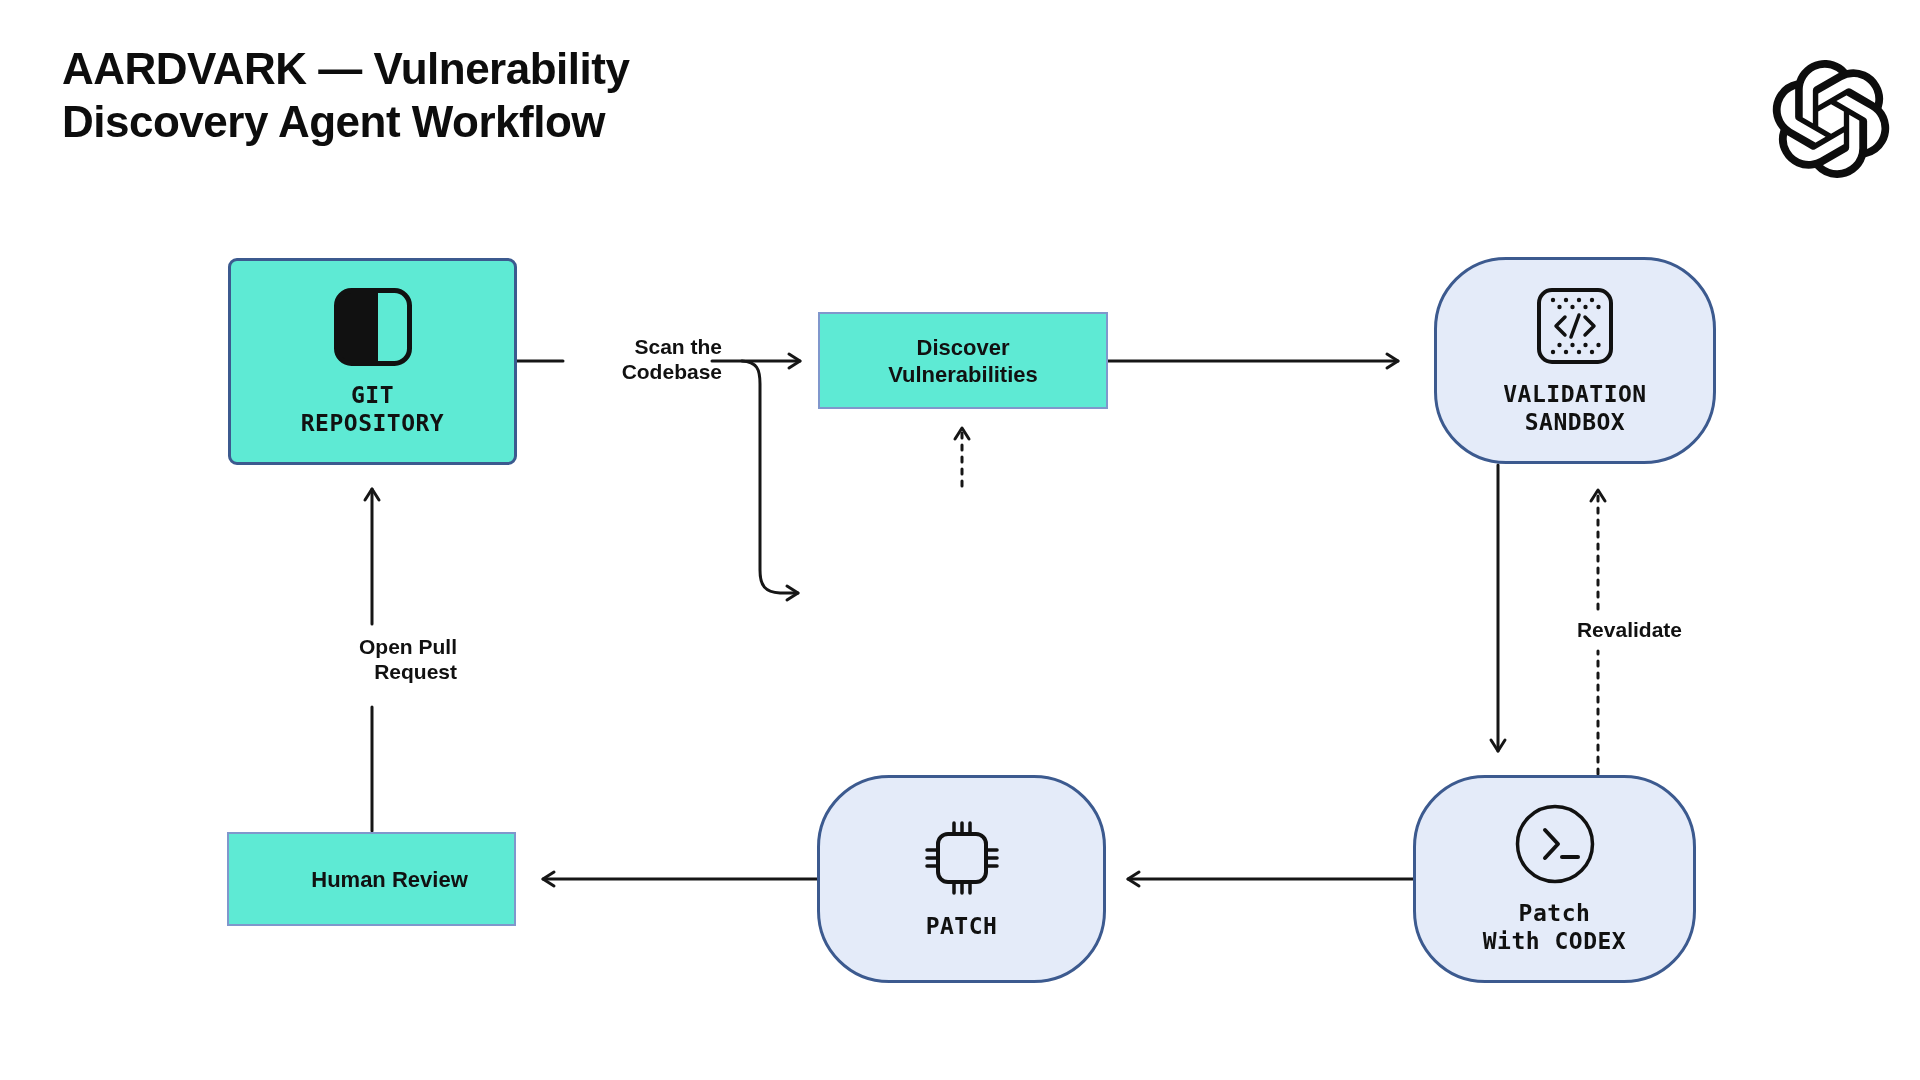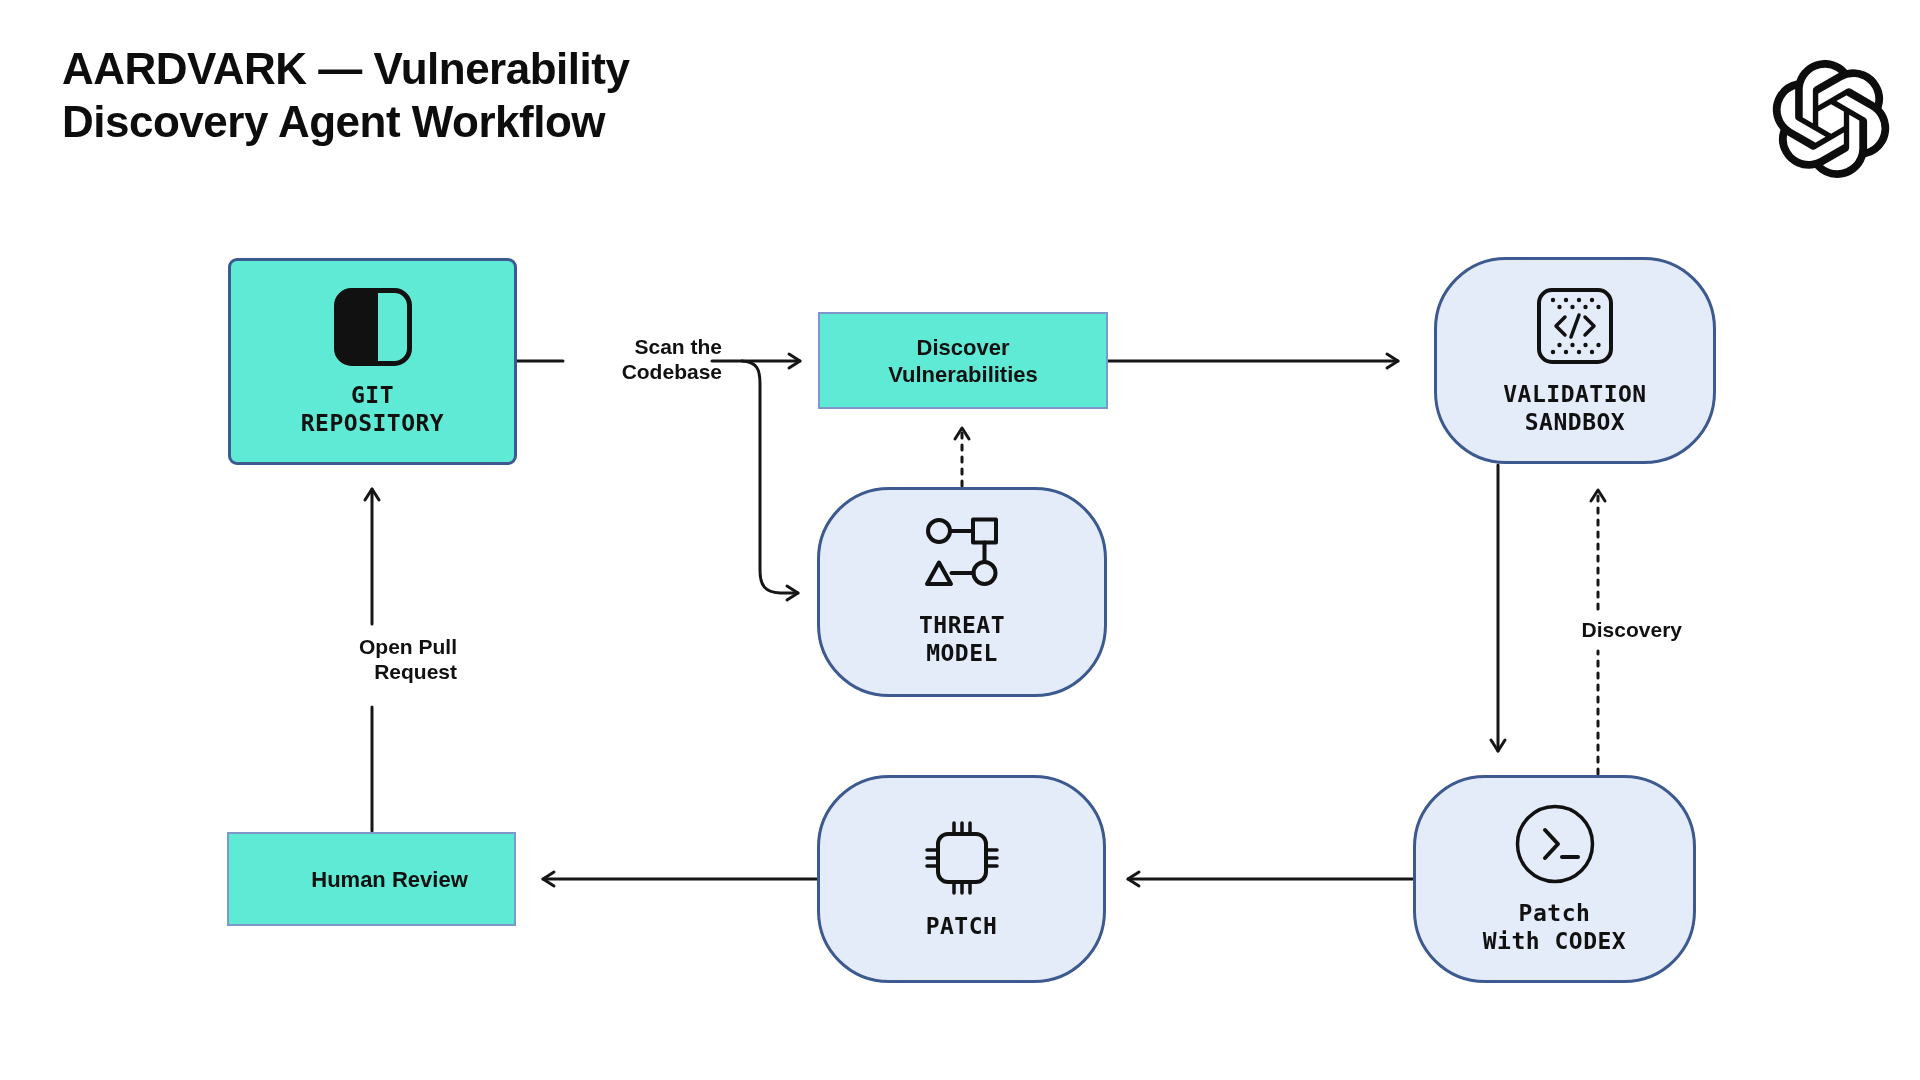--- a/index.html
+++ b/index.html
@@ -137,35 +137,20 @@
     </svg>
     <div class="mono-label">GIT
 REPOSITORY</div>
   </div>
 
   <div class="node rect" style="left:818px; top:312px; width:290px; height:97px;">
     <div class="sans-label">Discover
 Vulnerabilities</div>
   </div>
 
-  <div class="node rounded fill" style="left:817px; top:487px; width:290px; height:210px;">
-    <svg class="node-icon" width="80" height="80" viewBox="0 0 80 80">
-      <g fill="none" stroke="#111111" stroke-width="4" stroke-linecap="round" stroke-linejoin="round">
-        <circle cx="17" cy="14" r="11"></circle>
-        <line x1="28" y1="14" x2="51" y2="14"></line>
-        <rect x="51" y="2.5" width="23" height="23"></rect>
-        <line x1="62.5" y1="25.5" x2="62.5" y2="45"></line>
-        <circle cx="62.5" cy="56" r="11"></circle>
-        <path d="M17,45.5 L29,67 L5,67 Z"></path>
-        <line x1="29.5" y1="56" x2="51.5" y2="56"></line>
-      </g>
-    </svg>
-    <div class="mono-label">THREAT
-MODEL</div>
-  </div>
 
   <div class="node rounded fill" style="left:1414px; top:257px; width:282px; height:207px;margin-left:20px;">
     <svg class="node-icon" width="80" height="80" viewBox="0 0 80 80">
       <rect x="4" y="4" width="72" height="72" rx="13" fill="none" stroke="#111111" stroke-width="4"></rect>
       <g fill="none" stroke="#111111" stroke-width="3.5" stroke-linecap="round" stroke-linejoin="round">
         <path d="M30,31 L21,40 L30,49"></path>
         <path d="M50,31 L59,40 L50,49"></path>
         <line x1="44" y1="29" x2="36" y2="51"></line>
       </g>
       <g fill="#111111">
@@ -225,15 +210,15 @@
   </div>
 
   <div class="node rect" style="left:227px; top:832px; width:289px; height:94px;padding-left:36px;">
     <div class="sans-label">Human Review</div>
   </div>
 
   <div class="edge-label" style="left:552px; top:334px;">Scan the
 Codebase</div>
   <div class="edge-label" style="left:287px; top:634px;">Open Pull
 Request</div>
-  <div class="edge-label" style="left:1512px; top:617px;">Discovery</div>
+  <div class="edge-label" style="left:1512px; top:617px;">Revalidate</div>
 
 </div>
 
 </body></html>

